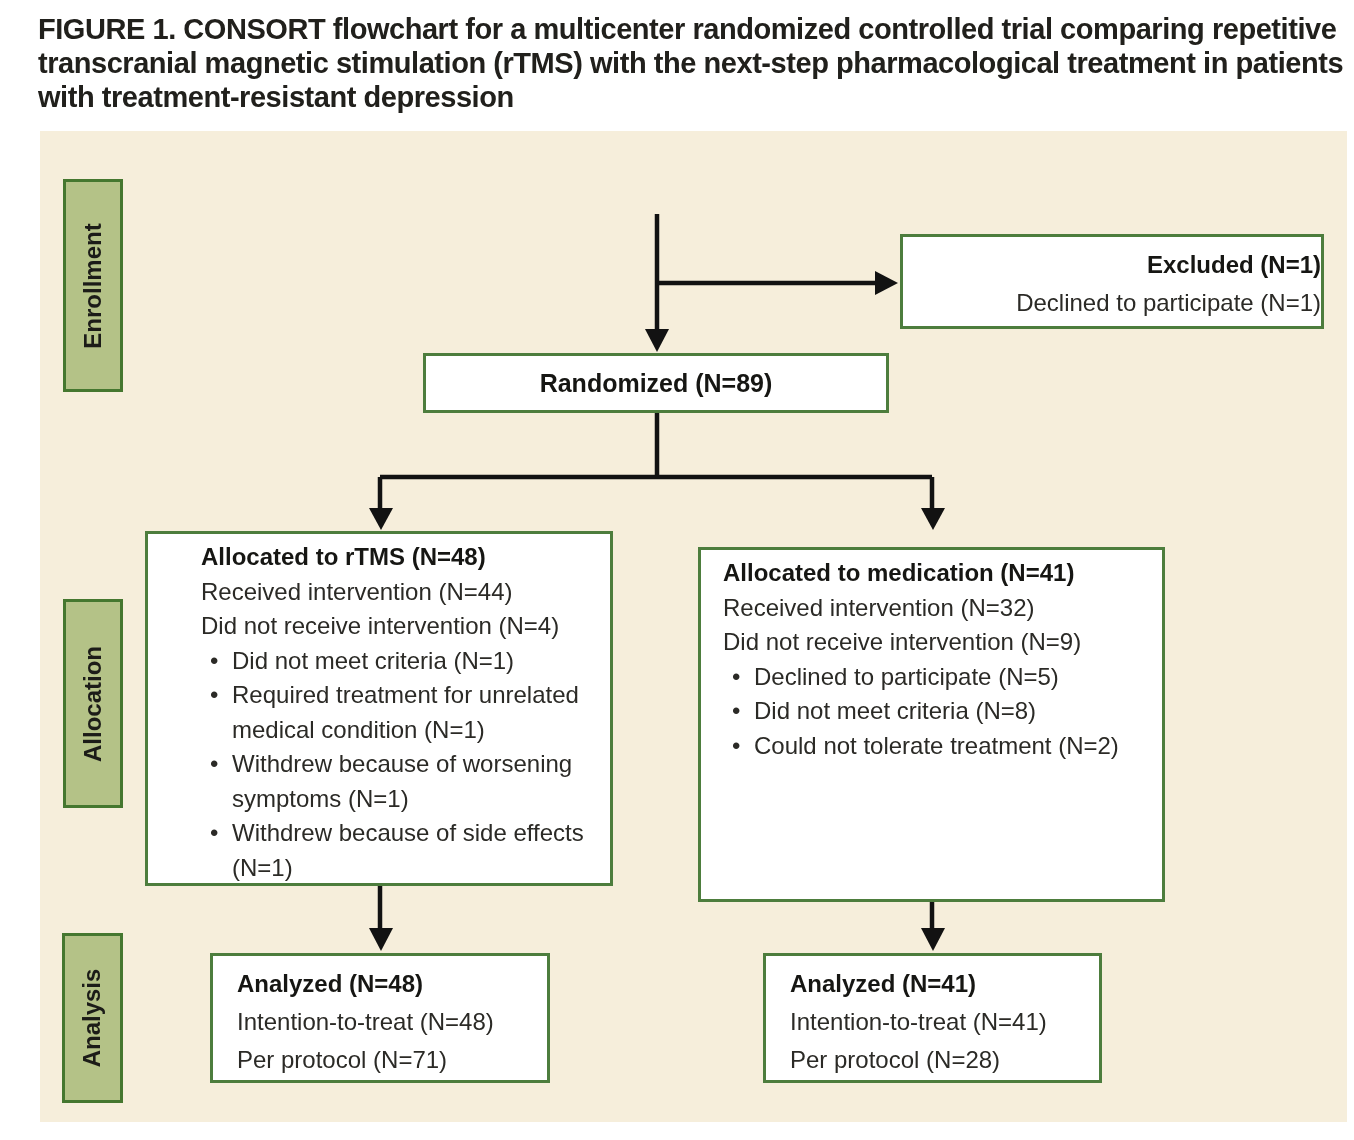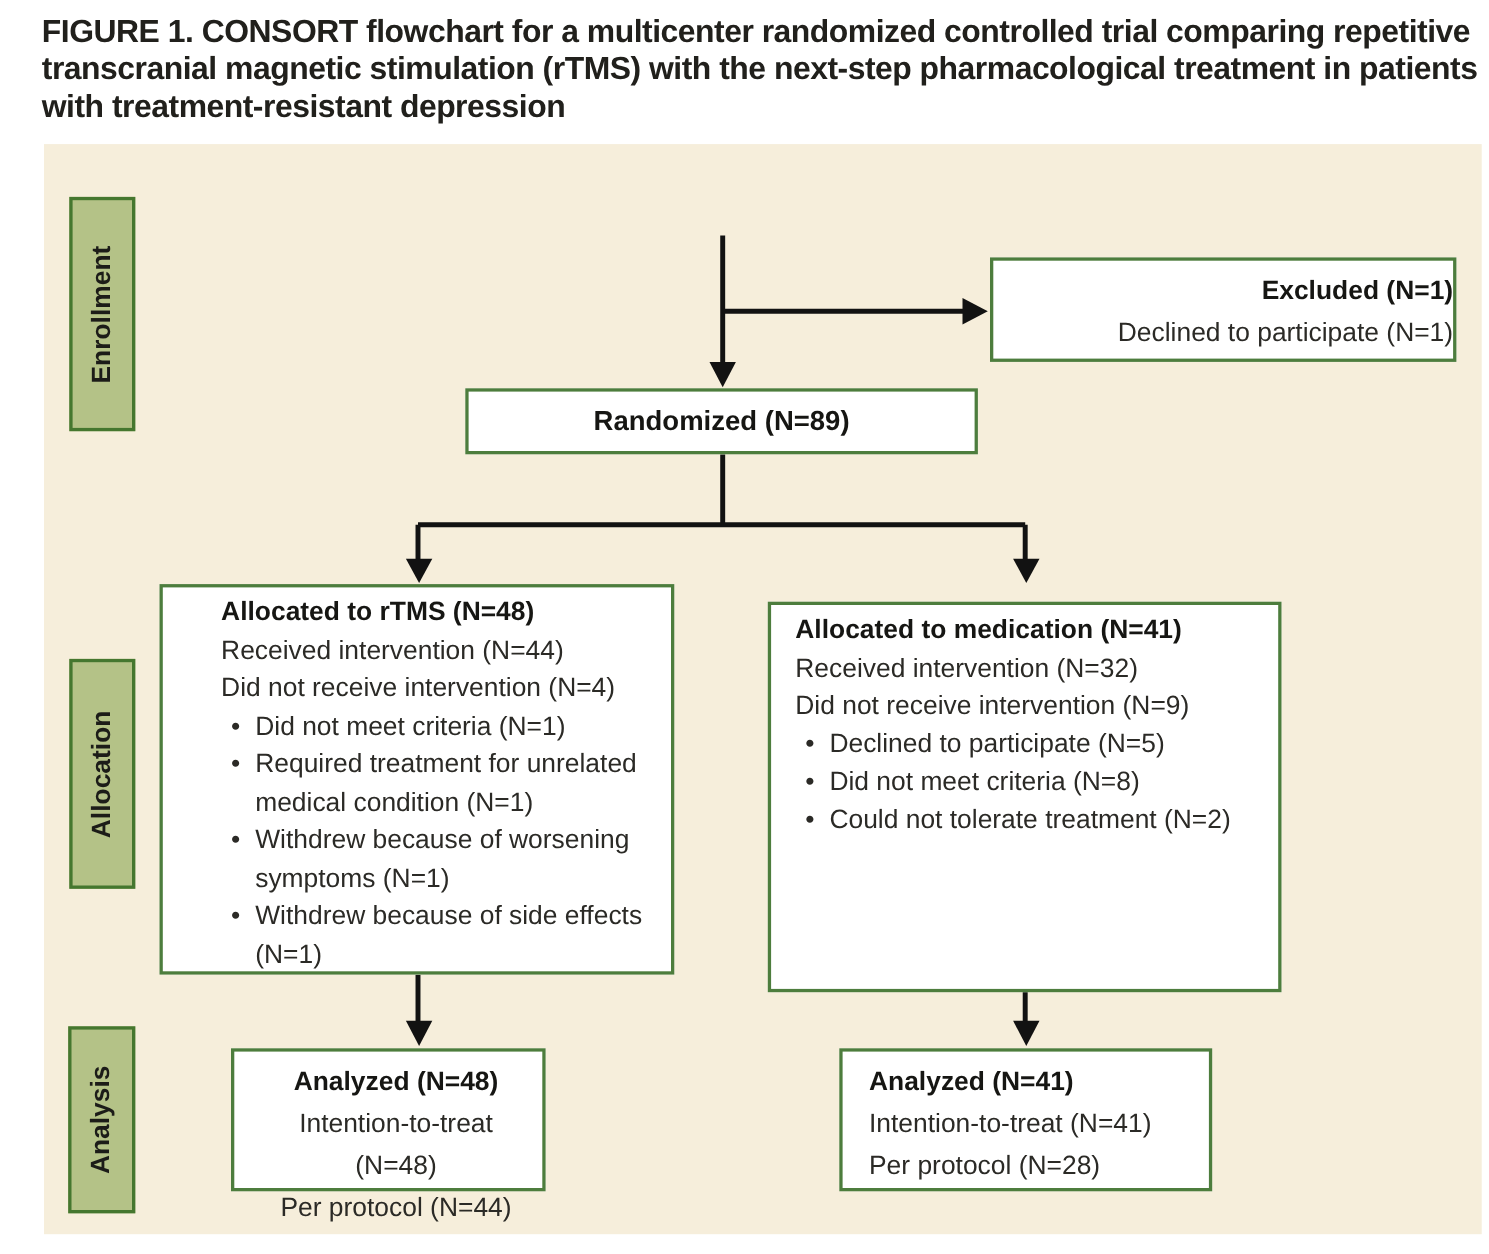--- a/index.html
+++ b/index.html
@@ -61,21 +61,21 @@
   .alloc-body { padding: 6px 14px 0 22px; line-height: 34.5px; }
 
   .bullets { margin: 0; padding: 0; list-style: none; }
   .bullets li { position: relative; padding-left: 31px; }
   .bullets li::before {
     content: "\2022";
     position: absolute; left: 9px; top: 0;
     font-size: 24px; color: #2b2a26;
   }
 
-  .box-analyzed-rtms { left: 210px; top: 953px; width: 286px; height: 130px; text-align: center; }
+  .box-analyzed-rtms { left: 210px; top: 953px; width: 340px; height: 130px; }
   .box-analyzed-med  { left: 763px; top: 953px; width: 339px; height: 130px; }
   .analyzed-body { padding: 9px 10px 0 24px; line-height: 38px; }
 
   .arrows { position: absolute; left: 0; top: 0; pointer-events: none; }
 </style>
 </head>
 <body>
 
 <div class="canvas">
 
@@ -145,21 +145,21 @@
           <li>Did not meet criteria (N=8)</li>
           <li>Could not tolerate treatment (N=2)</li>
         </ul>
     </div>
   </div>
 
   <div class="fbox box-analyzed-rtms">
     <div class="analyzed-body">
       <div class="btitle">Analyzed (N=48)</div>
       <div>Intention-to-treat (N=48)</div>
-      <div>Per protocol (N=44)</div>
+      <div>Per protocol (N=71)</div>
     </div>
   </div>
 
   <div class="fbox box-analyzed-med">
     <div class="analyzed-body">
       <div class="btitle">Analyzed (N=41)</div>
       <div>Intention-to-treat (N=41)</div>
       <div>Per protocol (N=28)</div>
     </div>
   </div>

